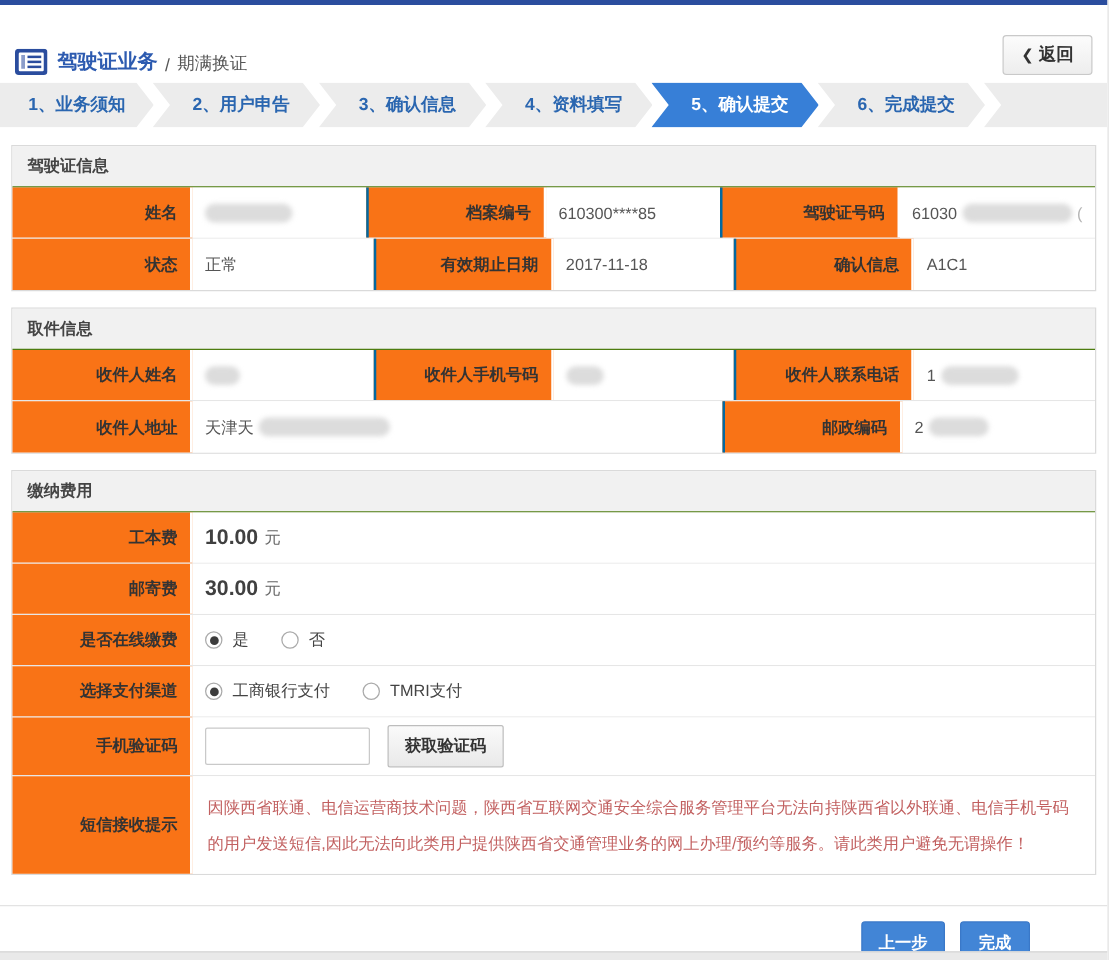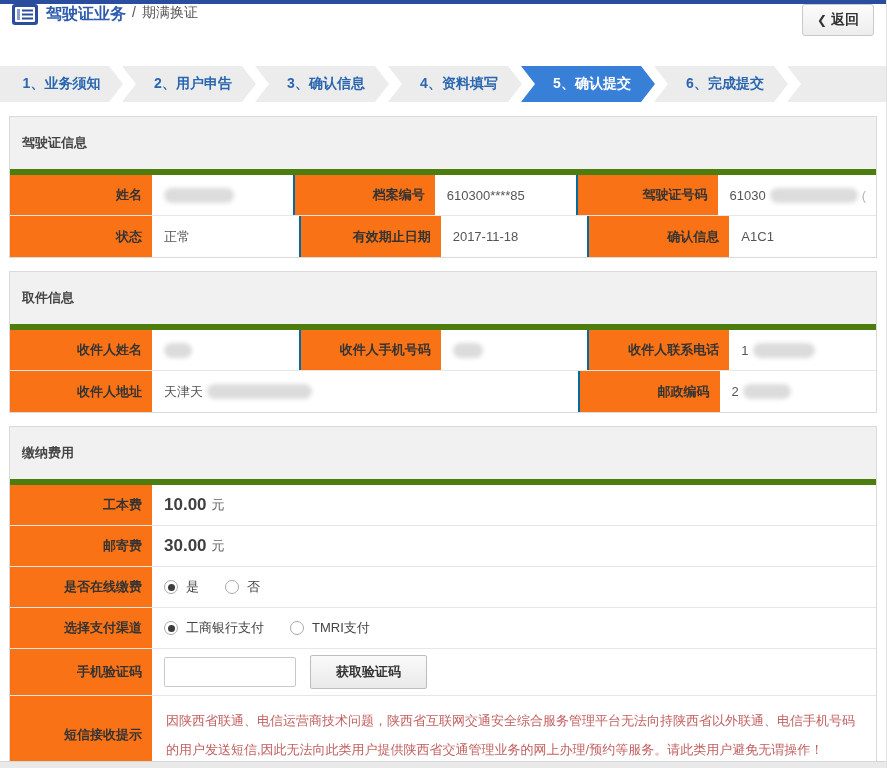--- a/index.html
+++ b/index.html
@@ -5,21 +5,21 @@
   * { margin:0; padding:0; box-sizing:border-box; }
   html,body { width:887px; }
   body {
     height:768px; overflow:hidden; background:#ffffff; position:relative;
     font-family:"Liberation Sans","DejaVu Sans",sans-serif; font-size:13px; color:#333;
     border-right:1px solid #e2e2e2;
   }
   .top-border { height:4px; background:#2b4d9e; }
 
   
-  .header { display:flex; align-items:flex-start; height:56px; padding:0 12px; }
+  .header { display:flex; align-items:flex-end; height:56px; padding:0 12px; }
   .hdr-icon { width:26px; height:21px; margin-right:8px; flex:0 0 auto; }
   .hdr-title { font-size:16px; font-weight:bold; color:#2d5bb0; }
   .hdr-sub { font-size:14px; color:#555; margin-left:6px; }
   .hdr-spacer { flex:1; }
   .back-btn {
     display:inline-flex; align-items:center; gap:4px; cursor:pointer;
     padding:6px 14px; border:1px solid #c9c9c9; border-radius:3px;
     background:linear-gradient(#fcfcfc,#ededed); font-size:14px; font-weight:bold; color:#333;
   }
   .back-btn .chev { font-size:12px; font-weight:bold; }
@@ -38,22 +38,22 @@
   }
   .step.active { background:#377fd7; color:#fff; }
   .step-filler {
     flex:1; background:#ececec; margin-left:-11px;
     clip-path:polygon(0 0, 100% 0, 100% 100%, 0 100%, 14px 50%);
   }
 
   
   .section { margin:0 9px 13px 9px; border:1px solid #dadada; }
   .sec-hd {
-    background:#f1f1f1; border-bottom:6px solid #4d7c0f;
-    padding:17px 12px; font-weight:bold; color:#444; font-size:13px;
+    background:#f1f1f1; border-bottom:1px solid #4d7c0f;
+    padding:7px 12px; font-weight:bold; color:#444; font-size:13px;
   }
   .row { display:flex; border-bottom:1px solid #e6e6e6; min-height:41px; align-items:stretch; }
   .row:last-child { border-bottom:none; }
   .lbl {
     width:144px; flex:0 0 auto; background:#f97316; font-weight:bold; color:#333;
     display:flex; align-items:center; justify-content:flex-end; text-align:right;
     padding:6px 10px; border-right:2px solid #fff;
   }
   .lbl.mid { border-left:2px solid #0369a1; }
   .val {
@@ -76,21 +76,21 @@
     width:14px; height:14px; border:1px solid #aaa; border-radius:50%; background:#fff;
     display:inline-flex; align-items:center; justify-content:center; flex:0 0 auto;
   }
   .radio.checked::after { content:""; width:7px; height:7px; border-radius:50%; background:#3c3c3c; }
 
   .code-input {
     width:132px; height:30px; border:1px solid #c9c9c9; border-radius:2px;
     padding:0 8px; font-size:13px; font-family:inherit; background:#fff;
   }
   .code-btn {
-    margin-left:10px; padding:7px 25px; border:1px solid #bdbdbd; border-radius:2px;
+    margin-left:10px; padding:7px 13px; border:1px solid #bdbdbd; border-radius:2px;
     background:linear-gradient(#fafafa,#e9e9e9); font-weight:bold; font-size:13px; color:#333; cursor:pointer;
   }
 
   .sms-note { color:#c26060; line-height:29px; padding:4px 2px; }
   .note-row .val { align-items:flex-end; }
 
   
   .btn-bar {
     border-top:1px solid #e3e3e3; margin-top:24px; padding:12px 62px 12px 12px;
     display:flex; justify-content:flex-end; gap:12px;

